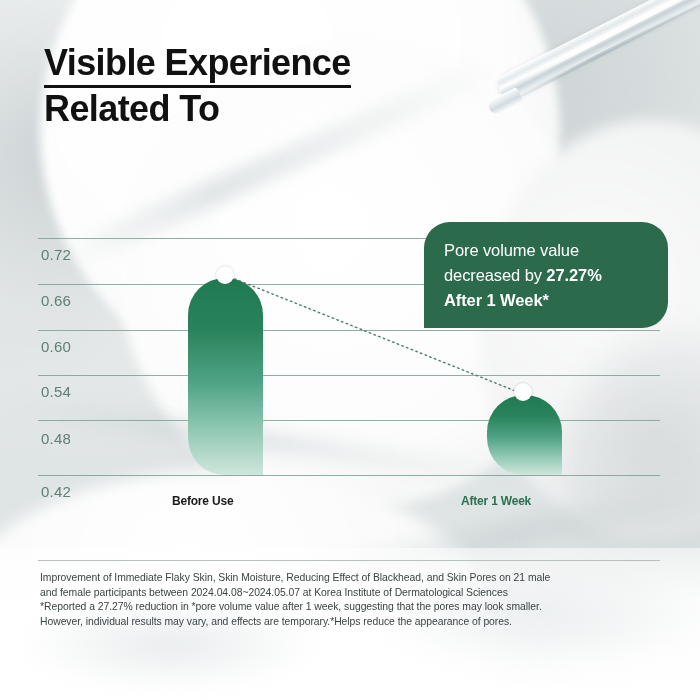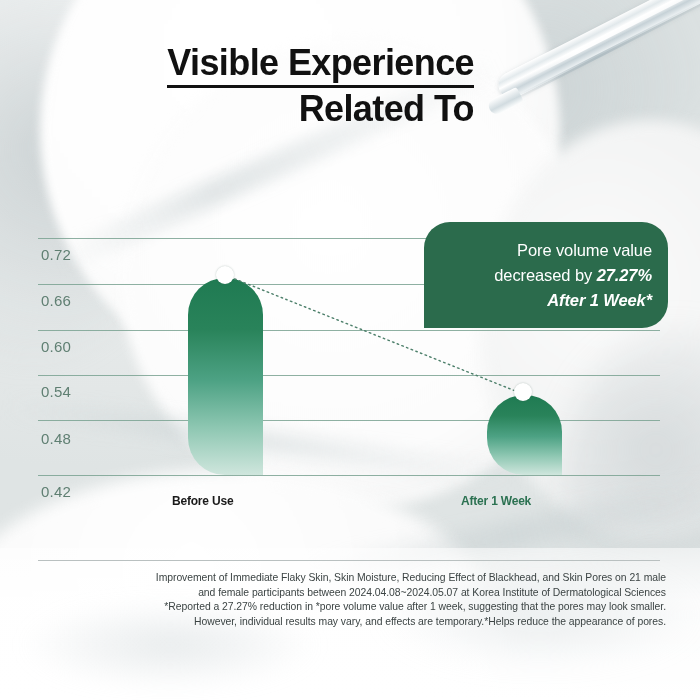--- a/index.html
+++ b/index.html
@@ -10,21 +10,20 @@
   body {
     font-family: "Liberation Sans", sans-serif;
   }
 
   #stage {
     position: relative;
     width: 700px;
     height: 700px;
     overflow: hidden;
     background: #e9ecec;
-    text-align: right;
   }
 
   
   .bg-layer {
     position: absolute;
     inset: 0;
     overflow: hidden;
   }
   .bg-base {
     position: absolute;
@@ -297,30 +296,30 @@
   
   .callout {
     position: absolute;
     left: 424px;
     top: 222px;
     width: 244px;
     height: 106px;
     background: #2b6b4c;
     border-radius: 26px 26px 26px 0;
     box-sizing: border-box;
-    padding: 16px 16px 0 12px;
+    padding: 16px 16px 0 20px;
   }
   .callout p {
     margin: 0;
     color: #ffffff;
     font-size: 16.5px;
     line-height: 25px;
     letter-spacing: -.1px;
   }
-  .callout b { font-weight: bold; font-style: italic; }
+  .callout b { font-weight: bold; }
 
   
   .rule {
     position: absolute;
     left: 38px;
     top: 560px;
     width: 622px;
     height: 1px;
     background: #b9c0c0;
   }

